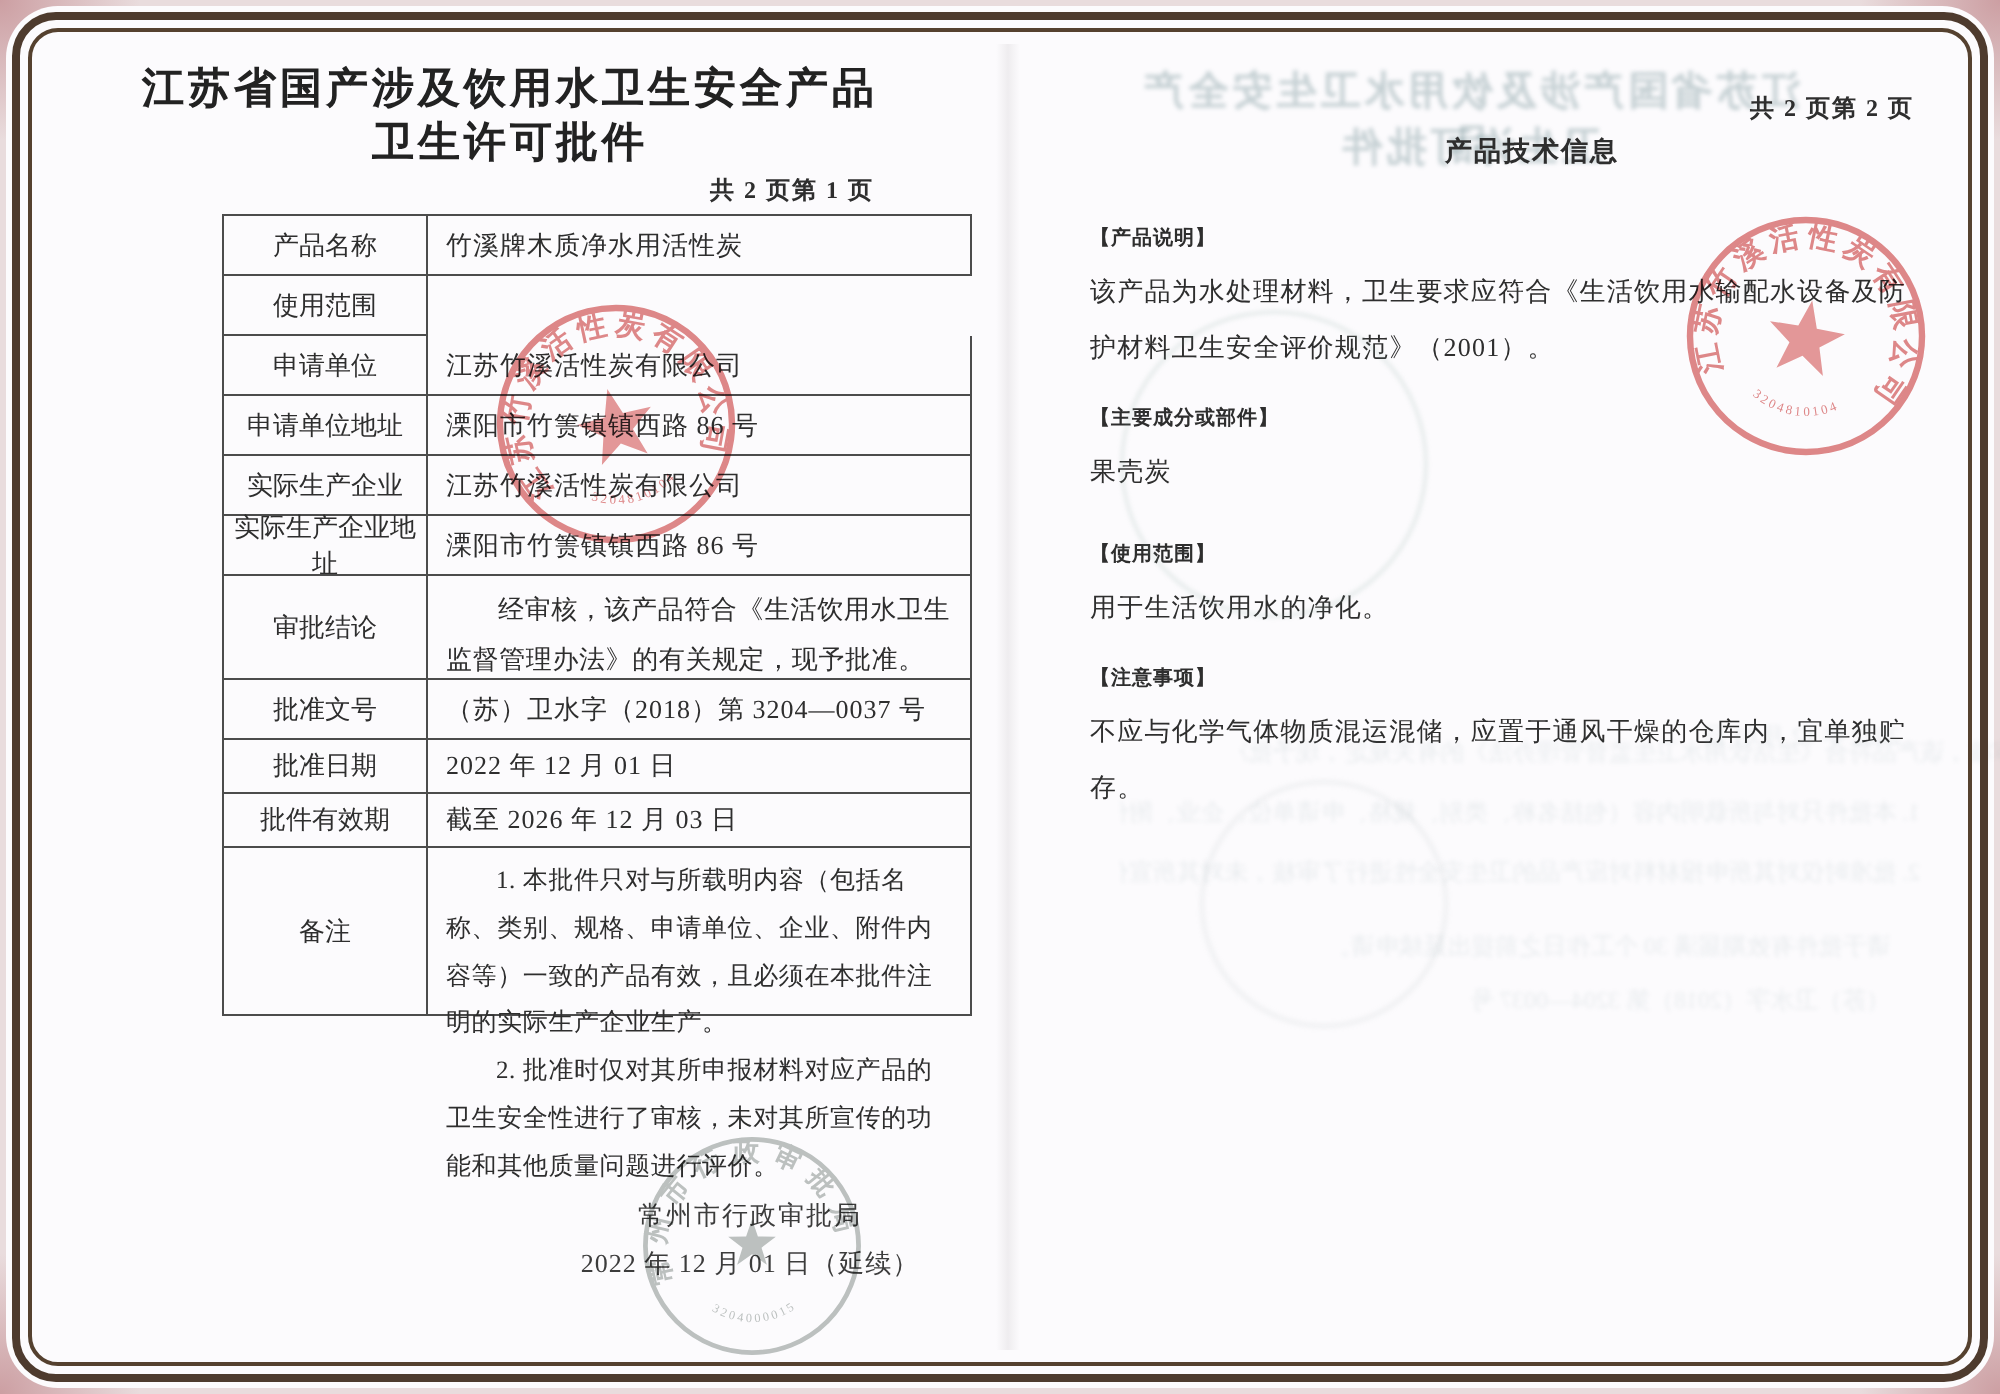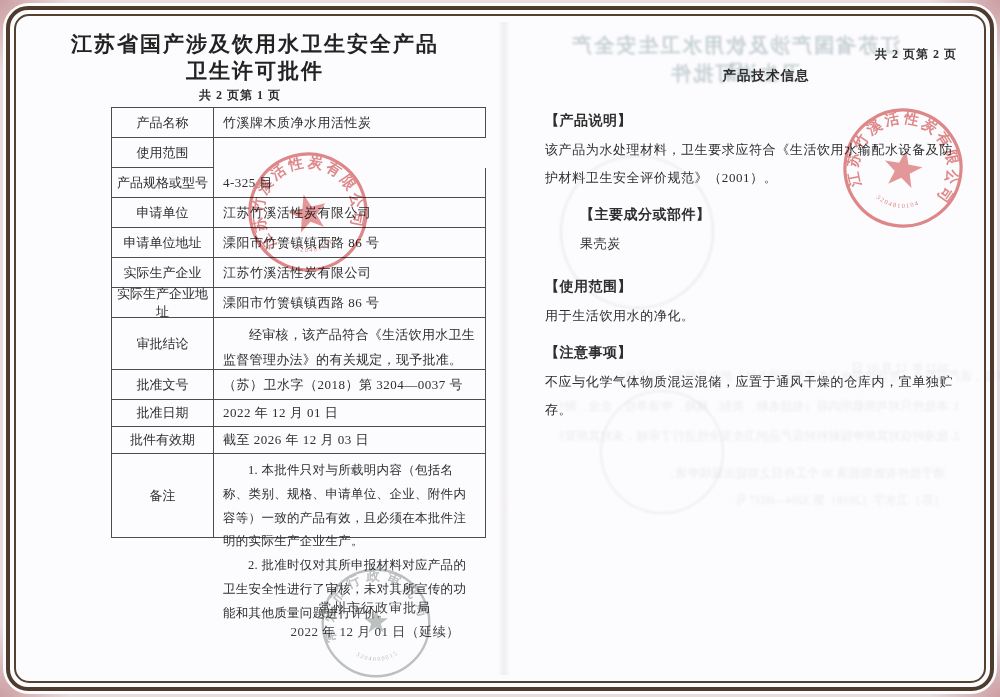--- a/index.html
+++ b/index.html
@@ -13,38 +13,38 @@
       radial-gradient(circle at 1000px 697px, rgba(201,152,156,.9) 0, rgba(201,152,156,0) 70px);}
   .paper{position:absolute;inset:3px;border-radius:26px;background:#fcfbfd;}
   .frame-outer{position:absolute;inset:6px;border:4px solid #4e3b2e;border-radius:22px;pointer-events:none;}
   .frame-inner{position:absolute;inset:14px;border:2px solid #55412f;border-radius:15px;pointer-events:none;}
   .crease{position:absolute;left:498px;top:22px;bottom:22px;width:12px;
     background:linear-gradient(90deg,rgba(120,110,115,0) 0,rgba(120,110,115,.10) 50%,rgba(120,110,115,0) 100%);}
   .abs{position:absolute;}
   .ctr{text-align:center;}
   
   .p1-title{left:40px;width:430px;font-weight:bold;letter-spacing:2px;font-size:21px;color:#222;}
-  .p1-ind{left:53px;width:374px;top:87px;text-align:center;font-weight:bold;font-size:12px;letter-spacing:1px;}
+  .p1-ind{left:63px;width:374px;top:87px;text-align:right;font-weight:bold;font-size:12px;letter-spacing:1px;}
   .lic-table{left:63px;top:107px;width:374px;border-left:1px solid #4c4c4c;border-top:1px solid #4c4c4c;font-size:13px;margin-left:48px;}
   .t-row{display:flex;width:100%;}
   .t-label{width:102px;flex:0 0 102px;display:flex;align-items:center;justify-content:center;
     border-right:1px solid #4c4c4c;border-bottom:1px solid #4c4c4c;text-align:center;padding:0 2px;box-sizing:border-box;}
   .t-value{flex:1;display:flex;align-items:center;border-right:1px solid #4c4c4c;border-bottom:1px solid #4c4c4c;
     padding:2px 9px;box-sizing:border-box;letter-spacing:.5px;}
   .t-value.block{display:block;padding:5px 9px;line-height:1.85;}
   .h30{height:30px;} .h52{height:52px;} .h27{height:27px;} .h84{height:84px;}
   .indent{text-indent:2em;margin:0;line-height:1.9;font-size:12.5px;letter-spacing:.3px;}
   .p1-note{left:58px;top:543px;width:420px;font-size:12.5px;letter-spacing:.5px;}
   .p1-issuer{left:275px;top:599px;width:200px;font-size:13px;letter-spacing:1px;color:#3c3c3c;}
   .p1-date{left:255px;top:623px;width:240px;font-size:13px;letter-spacing:.5px;color:#3c3c3c;}
   
   .p2-ind{left:757px;top:46px;width:200px;text-align:right;font-weight:bold;font-size:12px;letter-spacing:1px;}
   .p2-title{left:666px;top:67px;width:200px;font-weight:bold;font-size:13.5px;letter-spacing:1px;}
   .p2-body{left:545px;top:98px;width:412px;}
-  .sec-h{font-weight:bold;font-size:14px;margin:14px 0 6px 0;letter-spacing:.5px;}
+  .sec-h{font-weight:bold;font-size:10px;margin:14px 0 6px 0;letter-spacing:.5px;}
   .sec-b{font-size:13px;line-height:28px;letter-spacing:.6px;margin:0;}
   
   .bleed{transform:scaleX(-1);filter:blur(1px);color:#7c979c;pointer-events:none;}
   .bleed-title{font-weight:bold;font-size:20px;letter-spacing:2px;opacity:.42;}
   .bleed-line{font-size:12px;opacity:.15;white-space:nowrap;overflow:hidden;width:400px;}
   .bleed-circle{border-radius:50%;pointer-events:none;}
   
   .seal{mix-blend-mode:multiply;pointer-events:none;}
 </style>
 </head>
@@ -58,24 +58,20 @@
   <div class="abs ctr p1-title" style="top:57px;">卫生许可批件</div>
   <div class="abs p1-ind">共 2 页第 1 页</div>
 
   <div class="abs lic-table">
     <div class="t-row h30">
       <div class="t-label">产品名称</div>
       <div class="t-value">竹溪牌木质净水用活性炭</div>
     </div>
     <div class="t-row h30">
       <div class="t-label">使用范围</div>
-    </div>
-    <div class="t-row h30">
-      <div class="t-label">产品规格或型号</div>
-      <div class="t-value">4-325 目</div>
     </div>
     <div class="t-row h30">
       <div class="t-label">申请单位</div>
       <div class="t-value">江苏竹溪活性炭有限公司</div>
     </div>
     <div class="t-row h30">
       <div class="t-label">申请单位地址</div>
       <div class="t-value">溧阳市竹箦镇镇西路 86 号</div>
     </div>
     <div class="t-row h30">
@@ -146,21 +142,21 @@
   <div class="abs ctr bleed bleed-title" style="left:565px;top:60px;width:340px;">卫生许可批件</div>
 
   <div class="abs p2-ind">共 2 页第 2 页</div>
   <div class="abs ctr p2-title">产品技术信息</div>
 
   <div class="abs p2-body">
     <div>
       <div class="sec-h">【产品说明】</div>
       <p class="sec-b">该产品为水处理材料，卫生要求应符合《生活饮用水输配水设备及防护材料卫生安全评价规范》（2001）。</p>
     </div>
-    <div style="margin-top:14px;margin-left:35px;">
+    <div style="margin-top:14px;">
       <div class="sec-h">【主要成分或部件】</div>
       <p class="sec-b">果壳炭</p>
     </div>
     <div style="margin-top:20px;">
       <div class="sec-h">【使用范围】</div>
       <p class="sec-b">用于生活饮用水的净化。</p>
     </div>
     <div style="margin-top:14px;">
       <div class="sec-h">【注意事项】</div>
       <p class="sec-b">不应与化学气体物质混运混储，应置于通风干燥的仓库内，宜单独贮存。</p>

